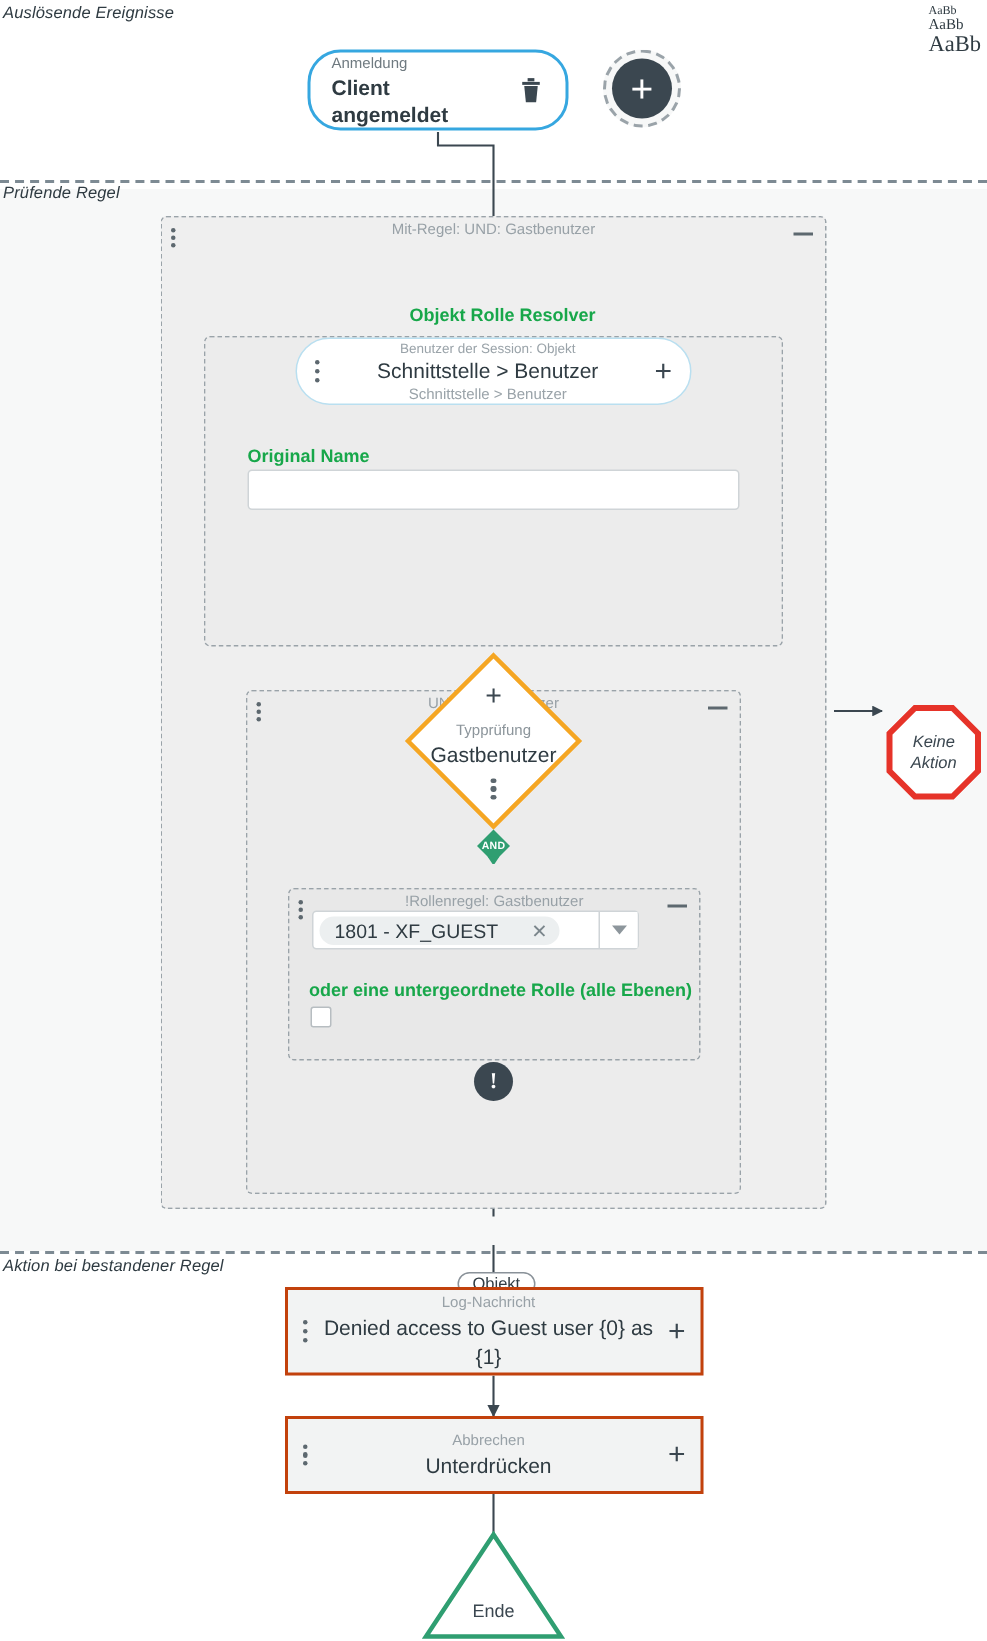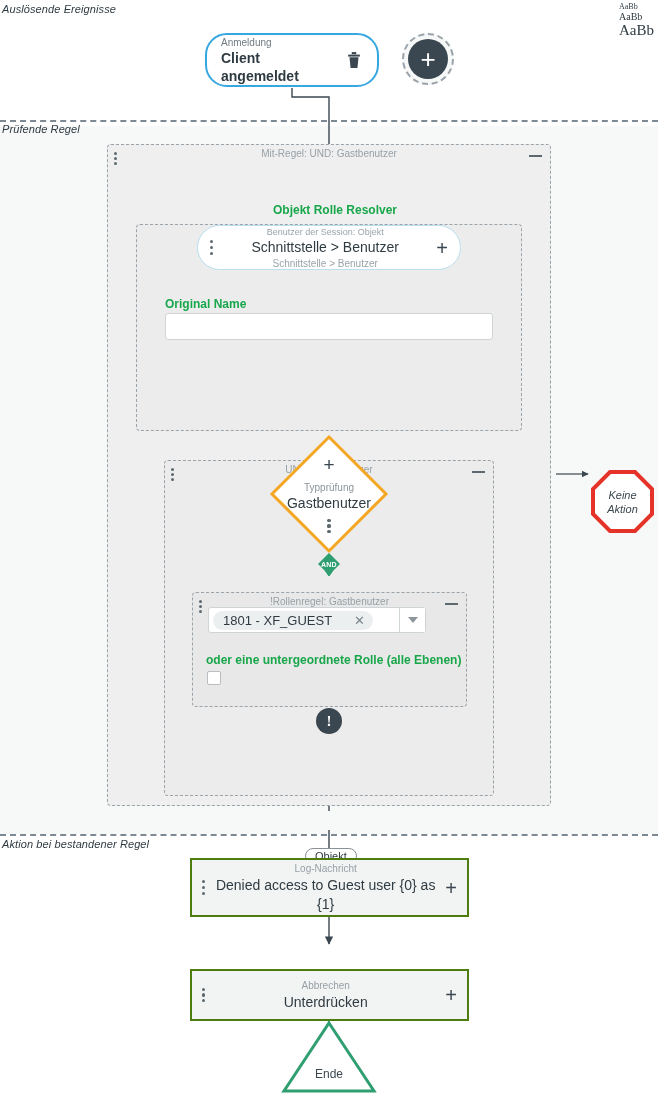--- a/index.html
+++ b/index.html
@@ -248,21 +248,21 @@
     border-radius: 10px;
     font-size: 11px; color: #2f3b42;
     padding: 1px 9px;
     white-space: nowrap;
   }
 
   
   .action-box {
     position: absolute;
     background: #f2f3f3;
-    border: 2px solid #4d7c0f;
+    border: 2px solid #c2410c;
     display: flex; align-items: center;
     padding: 18px 10px;
   }
   .action-center { flex: 1; text-align: center; }
   .action-sub { font-size: 10px; color: #98a1a7; line-height: 14px; }
   .action-main { font-size: 14px; color: #2f3b42; line-height: 19px; }
 
   
   .oct-wrap { position: absolute; }
   .oct-txt {
@@ -462,21 +462,21 @@
         <i></i>
         <i></i>
       </span>
     <div class="action-center">
       <div class="action-sub">Log-Nachricht</div>
       <div class="action-main">Denied access to Guest user {0} as {1}</div>
     </div>
     <span class="plus-ico">+</span>
   </div>
 
-  <div class="action-box" style="left:190px; top:969px; width:279px; height:52px;">
+  <div class="action-box" style="left:190px; top:944px; width:279px; height:52px;">
     <span class="dots-v">
         <i></i>
         <i></i>
         <i></i>
       </span>
     <div class="action-center">
       <div class="action-sub">Abbrechen</div>
       <div class="action-main">Unterdrücken</div>
     </div>
     <span class="plus-ico">+</span>

